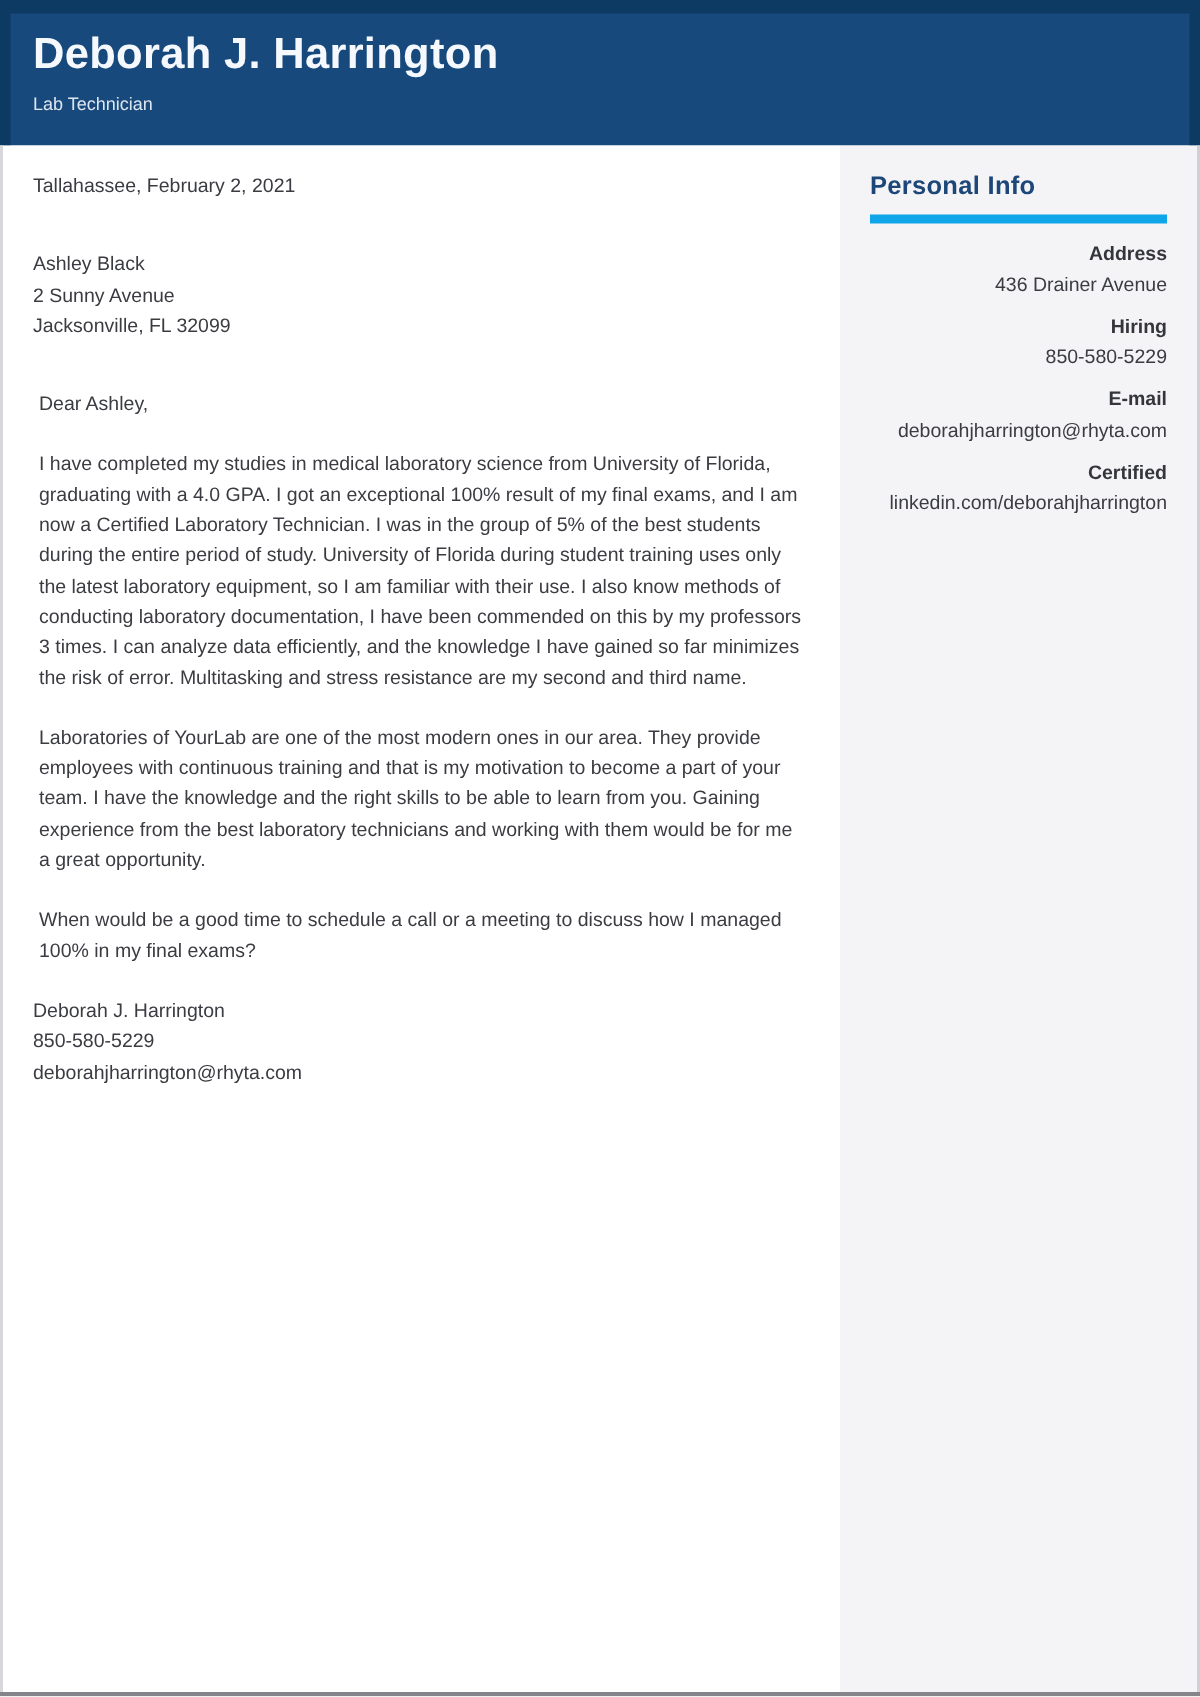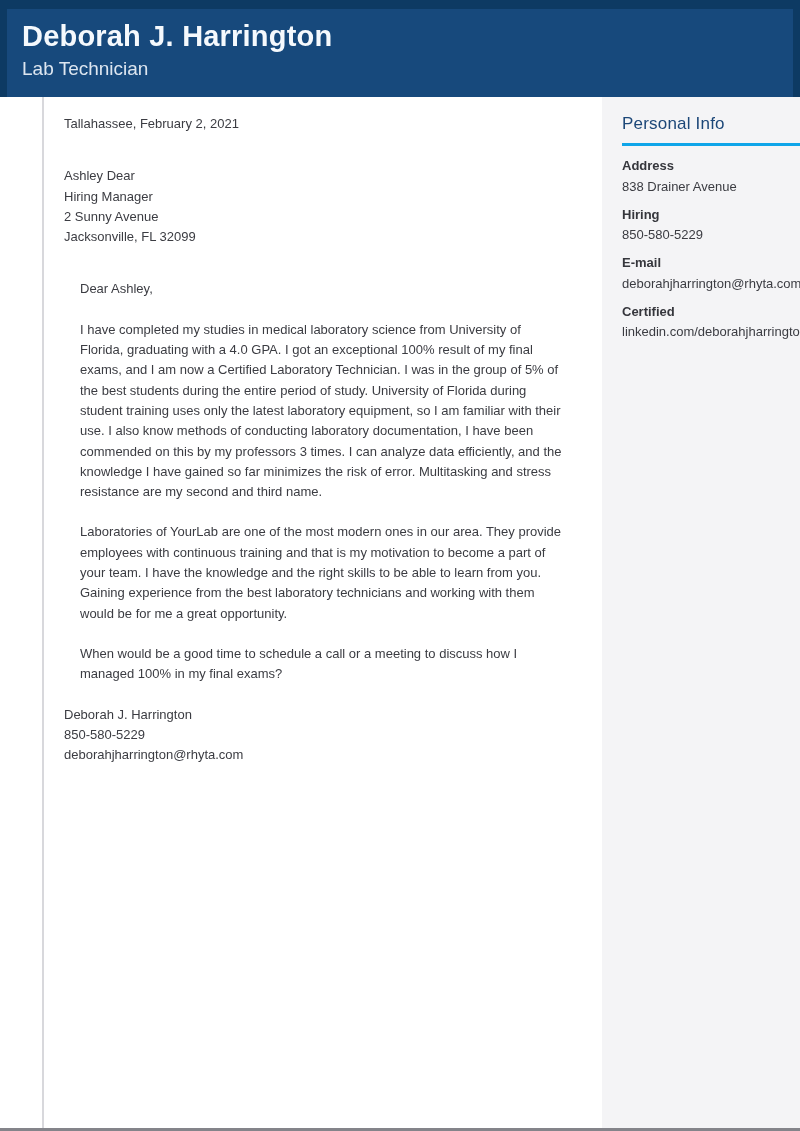--- a/index.html
+++ b/index.html
@@ -31,61 +31,61 @@
     margin: 0;
     color: #f5f9fd;
     font-size: 29px;
     font-weight: 700;
     line-height: 36px;
     letter-spacing: 0.2px;
   }
   .header .job-title {
     margin-top: 5px;
     color: #dde6f0;
-    font-size: 19px;
+    font-size: 12px;
     line-height: 20px;
   }
 
   
-  .body-row { display: flex; flex: 1 1 auto; min-height: 0; padding-left: 42px; }
+  .body-row { display: flex; flex: 1 1 auto; min-height: 0; }
 
   .letter {
     width: 560px;
     flex: 0 0 560px;
     background: #ffffff;
     border-left: 2px solid #d8d8dc;
     padding: 17px 20px 0 20px;
     color: #3b3c42;
     font-size: 13px;
     line-height: 20.3px;
   }
-  .letter p { margin: 20px 16px; }
+  .letter p { margin: 20px 4px; }
   .date { margin-bottom: 32px; }
   .recipient { margin-bottom: 32px; }
   .signature { margin-top: 20px; }
 
   .sidebar {
     flex: 1 1 auto;
     background: #f4f4f6;
     border-right: 2px solid #cfcfd4;
     padding: 17px 20px;
     color: #3b3c42;
     font-size: 13px;
     line-height: 20.3px;
   }
   .sidebar h2 {
     margin: 0 0 10px 0;
     padding-bottom: 9px;
-    border-bottom: 3px solid #0ea5e9;
+    border-bottom: 6px solid #0ea5e9;
     color: #1c4778;
     font-size: 17px;
-    font-weight: 400;
+    font-weight: 700;
     letter-spacing: 0.2px;
   }
-  .sidebar-section { margin-bottom: 8px; }
+  .sidebar-section { margin-bottom: 8px; text-align: right; }
   .sidebar-label { font-weight: 700; color: #35363c; }
 
   .bottom-strip {
     flex: 0 0 3px;
     height: 3px;
     background: #84848a;
   }
 </style>
 </head>
 <body>
@@ -95,22 +95,21 @@
   <header class="header">
     <h1>Deborah J. Harrington</h1>
     <div class="job-title">Lab Technician</div>
   </header>
 
   <div class="body-row">
 
     <main class="letter">
       <div class="date">Tallahassee, February 2, 2021</div>
       <div class="recipient">
-          <div>Ashley Dear</div>
-          <div>Hiring Manager</div>
+          <div>Ashley Black</div>
           <div>2 Sunny Avenue</div>
           <div>Jacksonville, FL 32099</div>
         </div>
       <p class="salutation">Dear Ashley,</p>
       <div>
           <p>I have completed my studies in medical laboratory science from University of Florida, graduating with a 4.0 GPA. I got an exceptional 100% result of my final exams, and I am now a Certified Laboratory Technician. I was in the group of 5% of the best students during the entire period of study. University of Florida during student training uses only the latest laboratory equipment, so I am familiar with their use. I also know methods of conducting laboratory documentation, I have been commended on this by my professors 3 times. I can analyze data efficiently, and the knowledge I have gained so far minimizes the risk of error. Multitasking and stress resistance are my second and third name.</p>
           <p>Laboratories of YourLab are one of the most modern ones in our area. They provide employees with continuous training and that is my motivation to become a part of your team. I have the knowledge and the right skills to be able to learn from you. Gaining experience from the best laboratory technicians and working with them would be for me a great opportunity.</p>
           <p>When would be a good time to schedule a call or a meeting to discuss how I managed 100% in my final exams?</p>
         </div>
       <div class="signature">
@@ -118,21 +117,21 @@
           <div>850-580-5229</div>
           <div>deborahjharrington@rhyta.com</div>
         </div>
     </main>
 
     <aside class="sidebar">
       <h2>Personal Info</h2>
       <div>
           <div class="sidebar-section">
             <div class="sidebar-label">Address</div>
-            <div class="sidebar-value">838 Drainer Avenue</div>
+            <div class="sidebar-value">436 Drainer Avenue</div>
           </div>
           <div class="sidebar-section">
             <div class="sidebar-label">Hiring</div>
             <div class="sidebar-value">850-580-5229</div>
           </div>
           <div class="sidebar-section">
             <div class="sidebar-label">E-mail</div>
             <div class="sidebar-value">deborahjharrington@rhyta.com</div>
           </div>
           <div class="sidebar-section">

